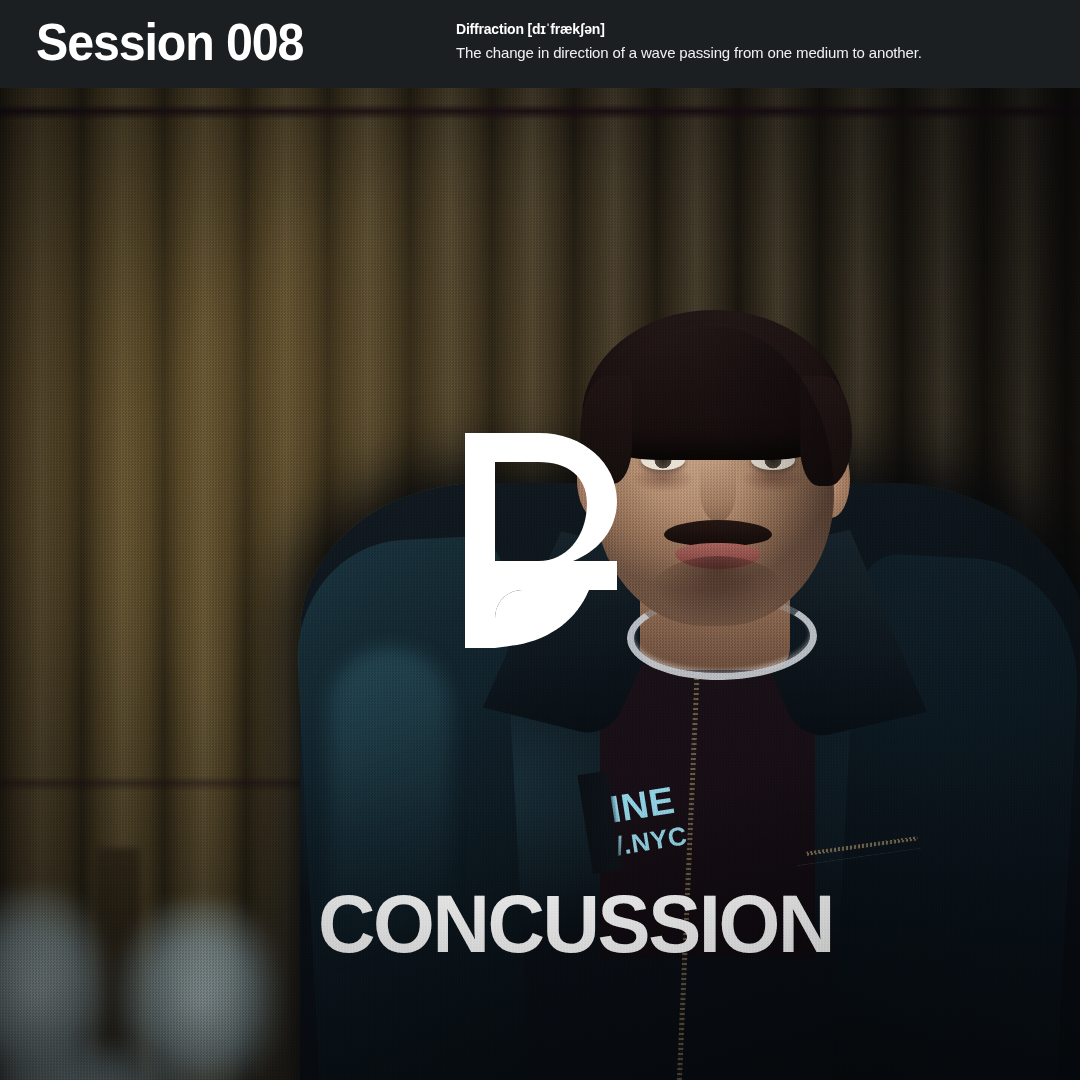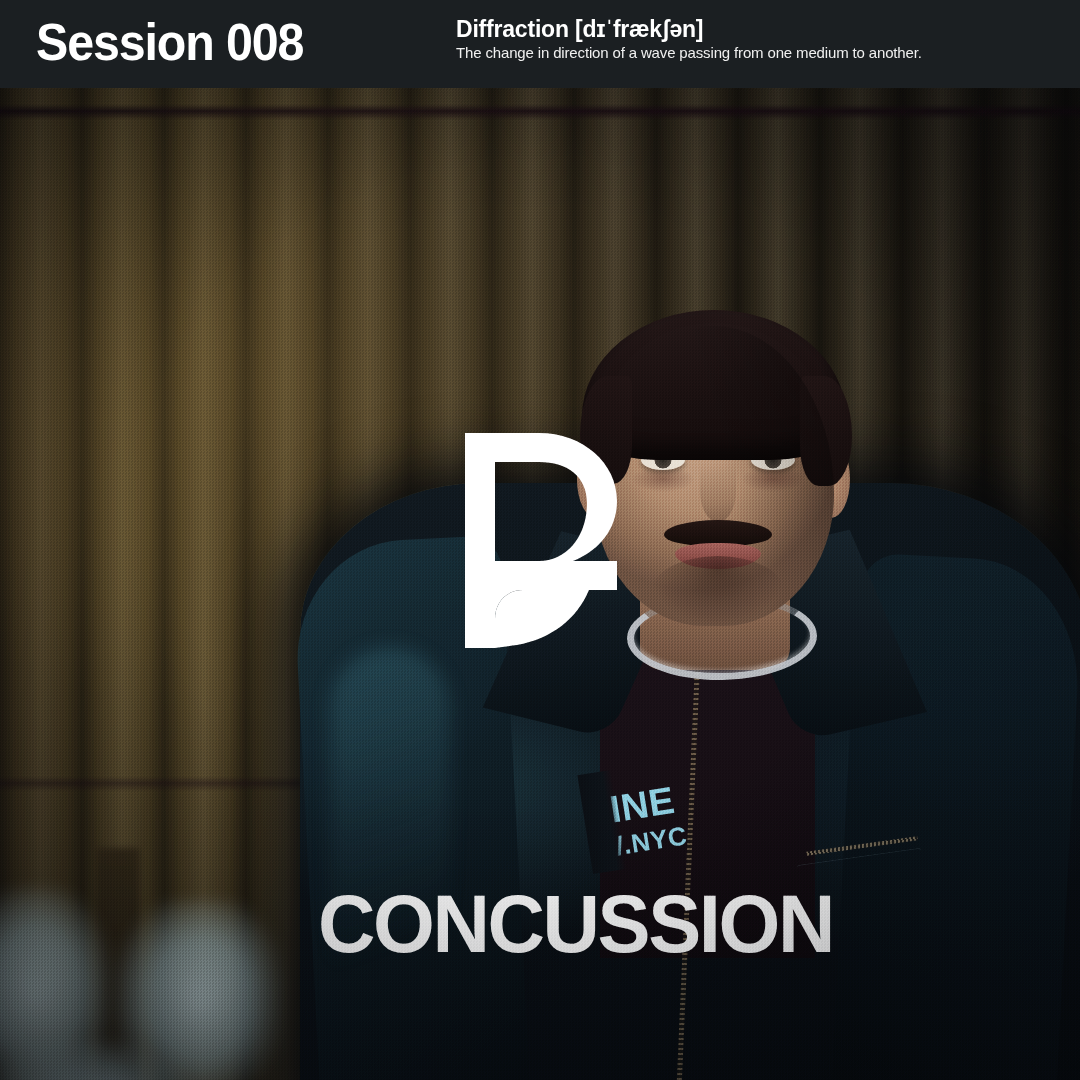--- a/index.html
+++ b/index.html
@@ -39,21 +39,21 @@
     white-space: nowrap;
   }
   .def-block {
     position: absolute;
     left: 456px;
     top: 18px;
     width: 600px;
   }
   .def-term {
     color: #ffffff;
-    font-size: 23px;
+    font-size: 14px;
     line-height: 23px;
     font-weight: 700;
     letter-spacing: -0.2px;
     white-space: nowrap;
   }
   .def-text {
     color: #f0f0f0;
     font-size: 15px;
     line-height: 24px;
     font-weight: 400;

